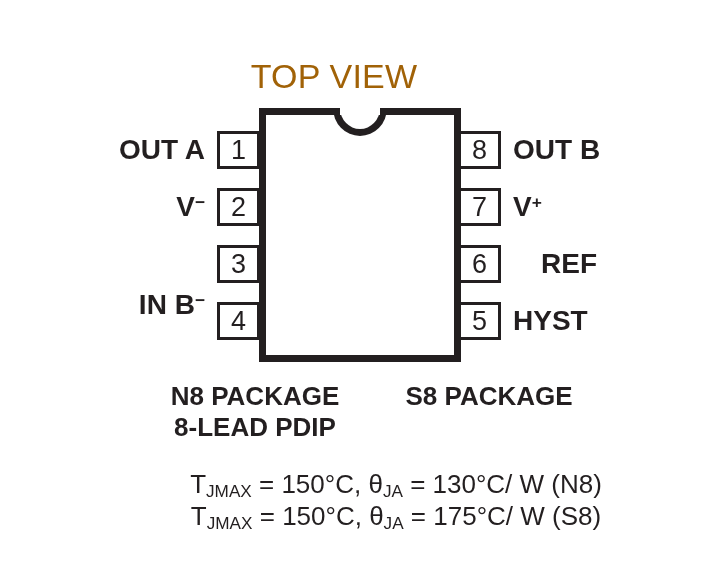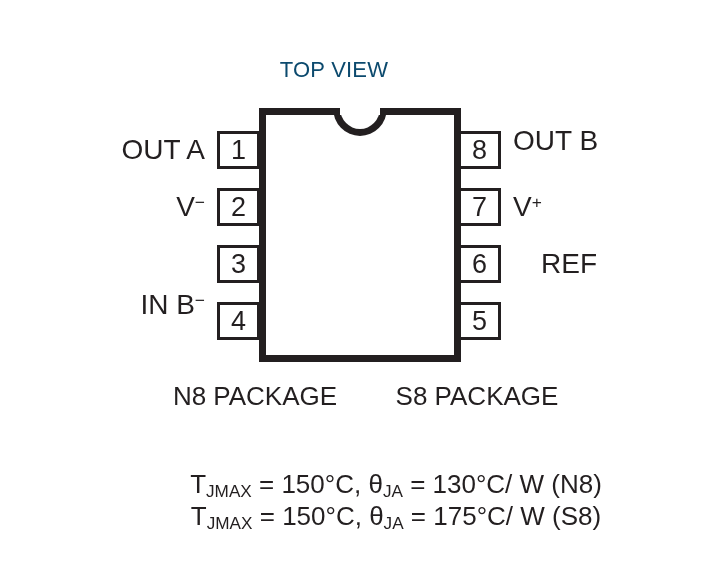--- a/index.html
+++ b/index.html
@@ -24,23 +24,23 @@
     height: 582px;
   }
 
   
   .top-view-title {
     position: absolute;
     left: 0;
     top: 57px;
     width: 668px;
     text-align: center;
-    font-size: 22px;
+    font-size: 34px;
     letter-spacing: 0.2px;
-    color: #0c4a6e;
+    color: #a16207;
   }
 
   
   .pkg-body {
     position: absolute;
     left: 259px;
     top: 108px;
     width: 202px;
     height: 254px;
     box-sizing: border-box;
@@ -99,20 +99,21 @@
   .pin-row-3 { top: 245px; }
   .pin-row-4 { top: 302px; }
 
   
   .pin-label {
     position: absolute;
     font-size: 28px;
     line-height: 38px;
     color: #231f20;
     white-space: nowrap;
+    font-weight: bold;
   }
   .pin-label.left {
     right: 507px;       
     text-align: right;
   }
   .pin-label.right {
     left: 513px;
     text-align: left;
   }
   .pin-label sup {
@@ -122,28 +123,29 @@
   }
 
   
   .pkg-caption {
     position: absolute;
     font-size: 26px;
     line-height: 31px;
     color: #231f20;
     text-align: center;
     white-space: nowrap;
+    font-weight: bold;
   }
   .pkg-caption.n8 {
     left: 131px;
     top: 381px;
     width: 248px;
   }
   .pkg-caption.s8 {
-    left: 348px;
+    left: 360px;
     top: 381px;
     width: 258px;
   }
 
   
   .thermal {
     position: absolute;
     left: 0;
     width: 712px;
     text-align: center;
@@ -185,32 +187,36 @@
   </div>
   <div class="pin-label left pin-row-4" style="top:286px;text-align:center;">
     <span>IN B</span><sup>−</sup>
   </div>
 
   <div class="pin right pin-row-1">8</div>
   <div class="pin right pin-row-2">7</div>
   <div class="pin right pin-row-3">6</div>
   <div class="pin right pin-row-4">5</div>
 
-  <div class="pin-label right pin-row-1" style="top:122px;">
+  <div class="pin-label right pin-row-1" style="top:131px;">
     <span>OUT B</span><sup></sup>
   </div>
   <div class="pin-label right pin-row-2" style="top:188px;">
     <span>V</span><sup>+</sup>
   </div>
   <div class="pin-label right pin-row-3" style="top:245px;margin-left:28px;">
     <span>REF</span><sup></sup>
   </div>
+  <div class="pin-label right pin-row-4" style="top:302px;">
+    <span>HYST</span><sup></sup>
+  </div>
 
   <div class="pkg-caption n8">
     <div>N8 PACKAGE</div>
+    <div>8-LEAD PDIP</div>
   </div>
   <div class="pkg-caption s8">
     <div>S8 PACKAGE</div>
   </div>
 
   <div class="thermal line1">
     <span>T</span><sub>JMAX</sub><span> = 150°C, </span><span>θ</span><sub>JA</sub><span> = 130°C/ W (N8)</span>
   </div>
   <div class="thermal line2">
     <span>T</span><sub>JMAX</sub><span> = 150°C, </span><span>θ</span><sub>JA</sub><span> = 175°C/ W (S8)</span>

